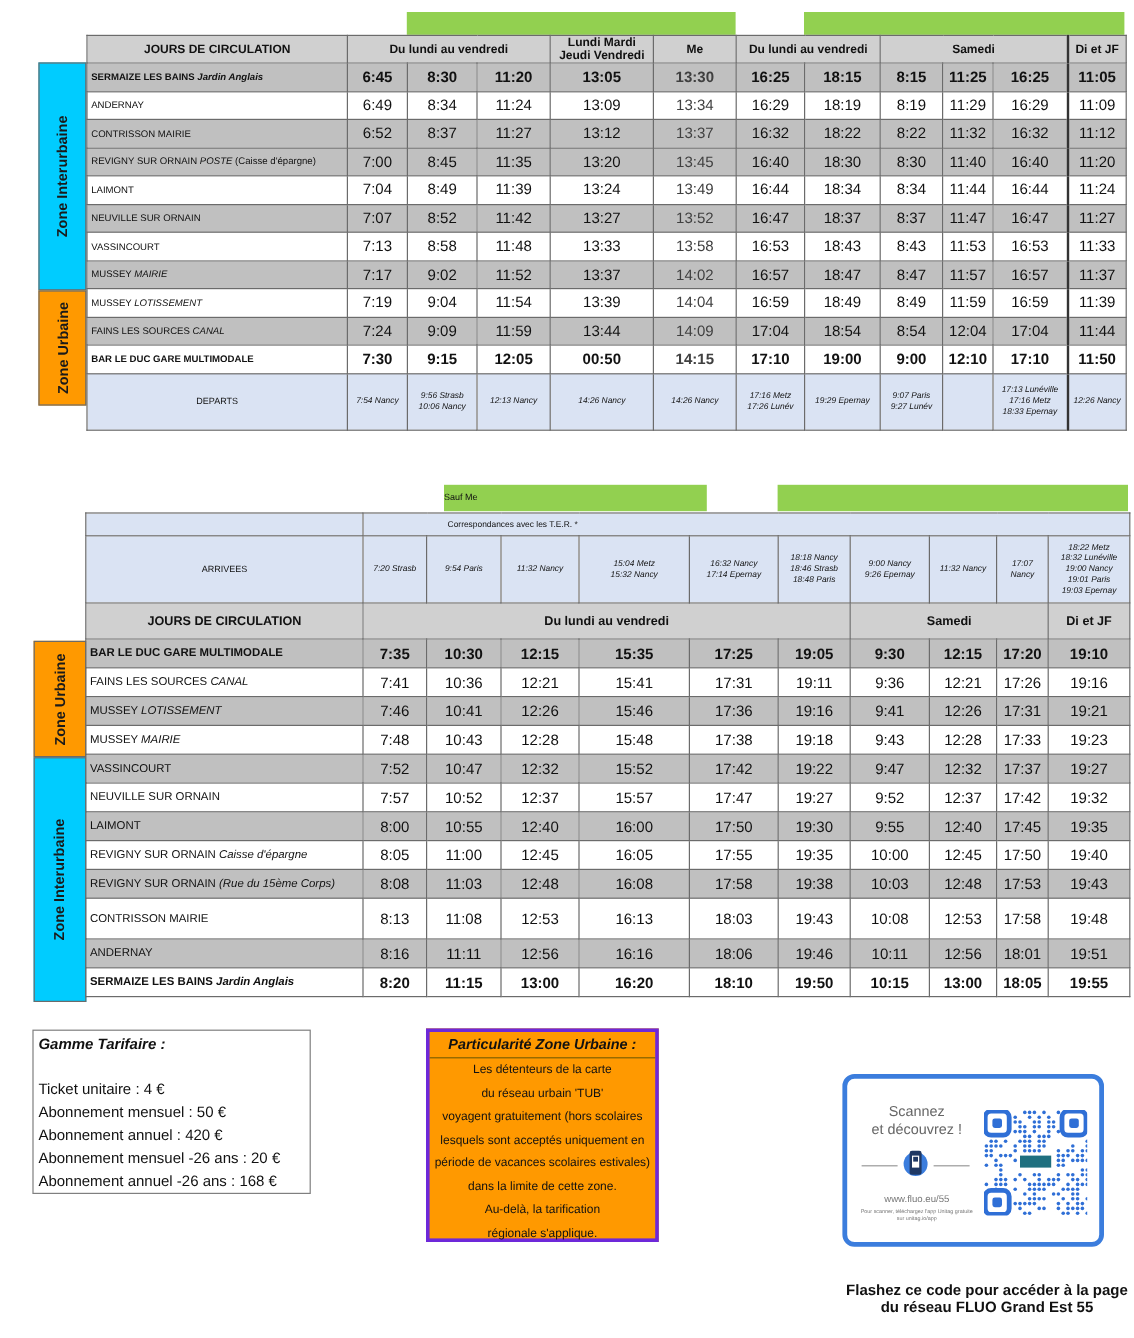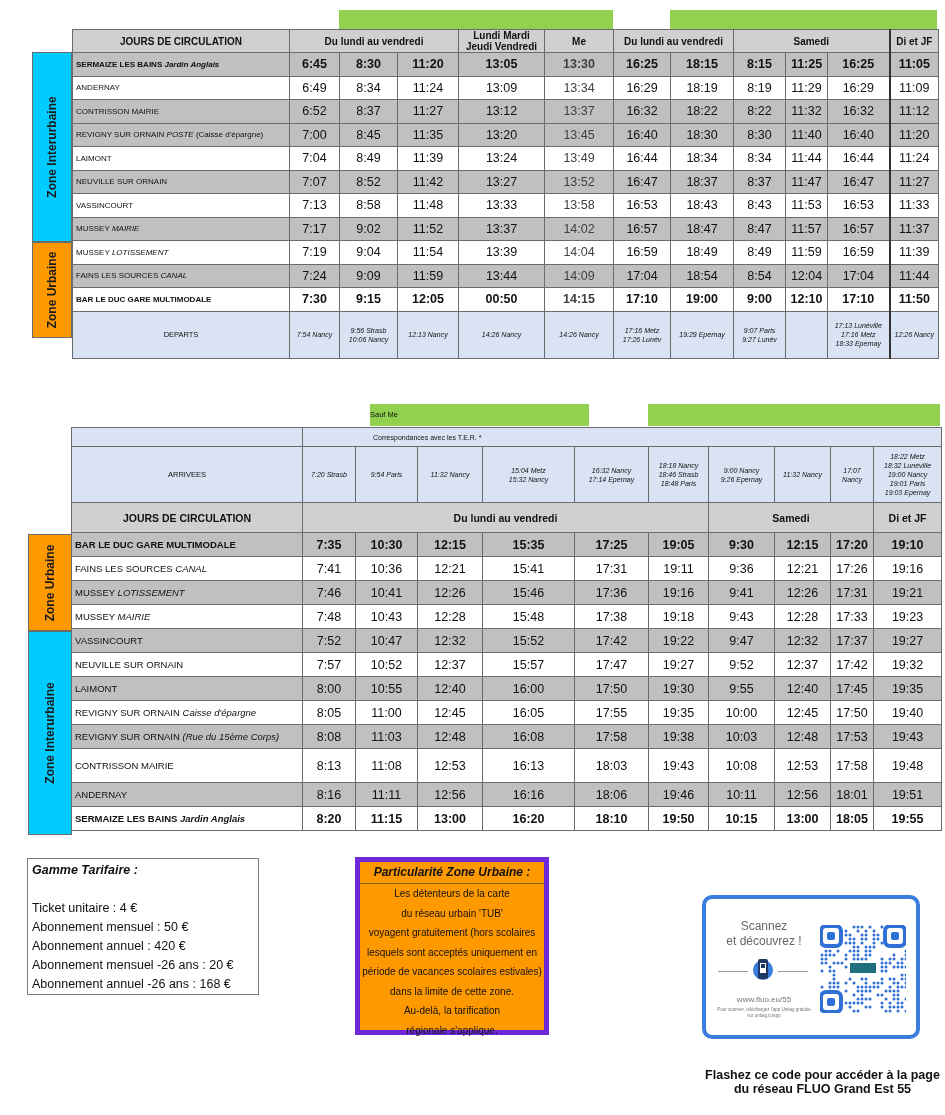--- a/index.html
+++ b/index.html
@@ -22,21 +22,21 @@
   .t2 td.time{font-size:12.5px;}
   .t2 td.stop{font-size:9.5px;}
   .t2 .hdr td{font-size:10.5px;}
   .zone{position:absolute;box-sizing:border-box;border:1px solid #6b6b6b;display:flex;align-items:center;justify-content:center;}
   .zone span{transform:rotate(-90deg);white-space:nowrap;font-weight:bold;font-size:12px;color:#1a1a1a;}
   .cyan{background:#00ccff;}
   .orange{background:#ff9900;}
   .thick-l{border-left:2px solid #333 !important;}
   .tarif{position:absolute;left:27px;top:858px;width:232px;height:137px;border:1px solid #7f7f7f;box-sizing:border-box;padding:2px 4px;font-size:12.5px;line-height:19px;}
   .tarif .ttl{font-weight:bold;font-style:italic;}
-  .part{position:absolute;left:355px;top:857px;width:194px;height:178px;background:#ff9900;border:5px solid #6d28d9;box-sizing:border-box;font-size:10px;text-align:center;}
+  .part{position:absolute;left:355px;top:857px;width:194px;height:178px;background:#ff9900;border:3px solid #6d28d9;box-sizing:border-box;font-size:10px;text-align:center;}
   .part .ttl{font-style:italic;font-weight:bold;font-size:12px;border-bottom:1px solid #7f6000;height:21px;line-height:21px;}
   .part .line{line-height:19.5px;}
   .qrcard{position:absolute;left:702px;top:895px;width:218px;height:144px;border:4px solid #3b7ddd;border-radius:10px;box-sizing:border-box;background:#fff;}
   .qrcard .scan{position:absolute;left:8px;top:20px;width:100px;text-align:center;color:#666;font-size:12px;line-height:15px;}
   .qrcard .url{position:absolute;left:8px;top:96px;width:100px;text-align:center;color:#777;font-size:8px;}
   .qrcard .small{position:absolute;left:8px;top:108px;width:100px;text-align:center;color:#777;font-size:4.5px;line-height:6px;}
   .flash{position:absolute;left:700px;top:1068px;width:245px;text-align:center;font-weight:bold;font-size:12.5px;line-height:14px;}
 </style>
 </head>
 <body>

